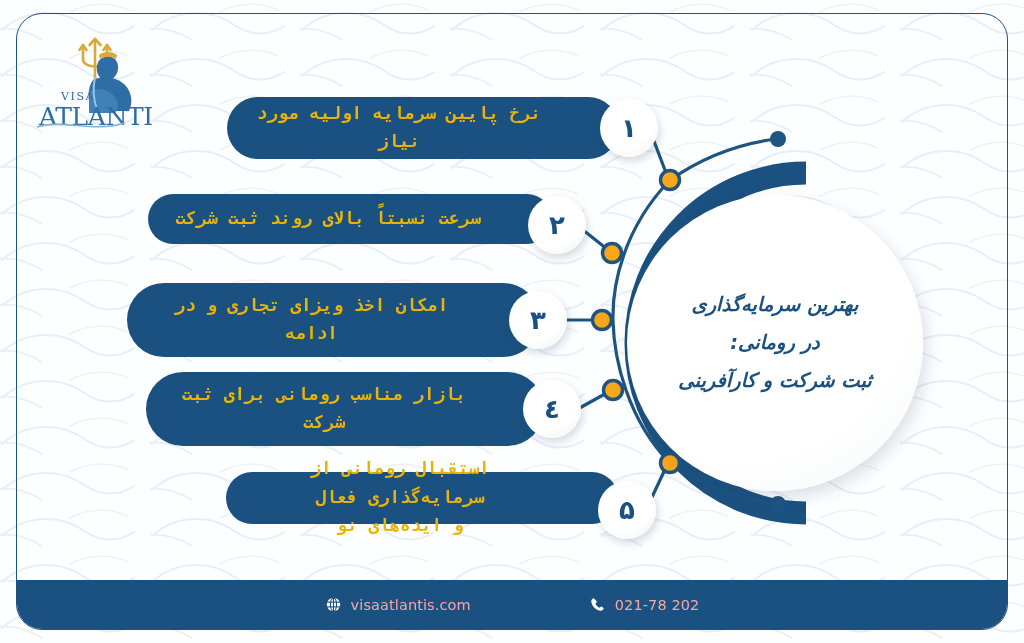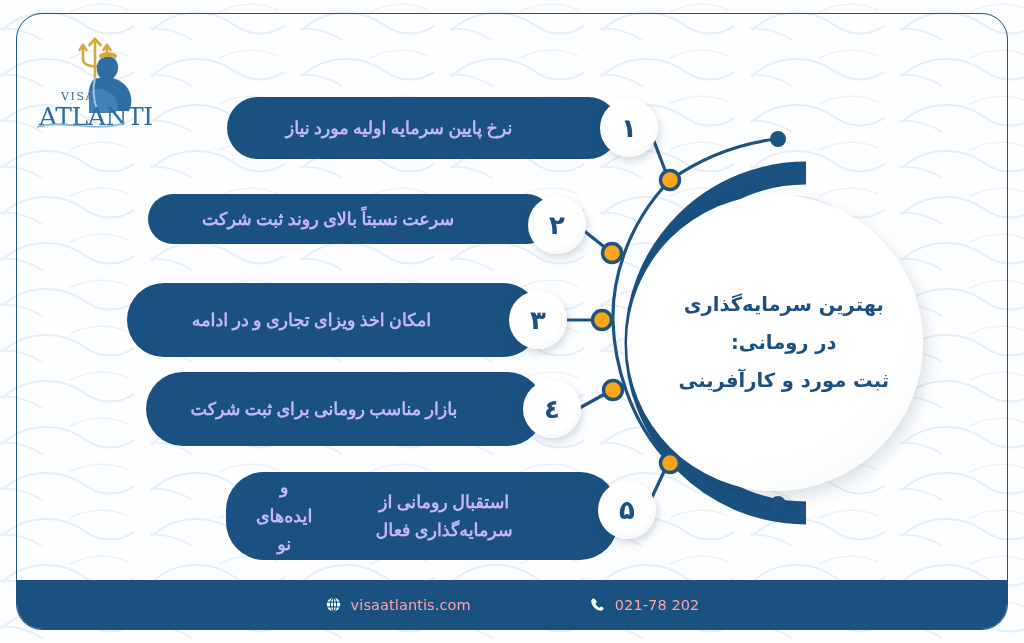--- a/index.html
+++ b/index.html
@@ -91,24 +91,25 @@
     left: 627px;
     top: 195px;
     width: 296px;
     height: 296px;
     border-radius: 50%;
     background: radial-gradient(circle at 38% 32%, #ffffff 62%, #f4f6f8 100%);
     box-shadow: 4px 7px 16px rgba(40,70,100,0.16);
     z-index: 5;
     display: flex;
     flex-direction: column;
-    align-items: flex-end;
+    align-items: center;
     justify-content: center;
     box-sizing: border-box;
     padding: 0 34px;
+    font-style: italic;
   }
   .center-title {
     direction: rtl;
     text-align: center;
     color: #1a5180;
     font-weight: bold;
     font-size: 19.5px;
     line-height: 1.95;
     font-family: "DejaVu Sans", "Liberation Sans", sans-serif;
   }
@@ -118,31 +119,31 @@
   .items-layer {
     position: absolute;
     left: 0; top: 0;
     width: 1024px; height: 643px;
     z-index: 6;
   }
   .item-row { position: absolute; }
   .pill {
     position: absolute;
     background: #1a5180;
-    color: #c4b5fd;
+    color: #eab308;
     direction: rtl;
     display: flex;
     align-items: center;
     justify-content: center;
     font-weight: bold;
     font-size: 17.5px;
     line-height: 1.62;
     text-align: center;
     box-sizing: border-box;
-    font-family: Liberation Serif, serif;
+    font-family: Liberation Mono, monospace;
   }
   .pill-text { display:block; padding: 0 10px; }
   .num-circle {
     position: absolute;
     width: 58px;
     height: 58px;
     border-radius: 50%;
     background: radial-gradient(circle at 36% 30%, #ffffff 60%, #eef0f2 100%);
     box-shadow: 2px 4px 9px rgba(40,70,100,0.20);
     display: flex;
@@ -229,21 +230,21 @@
         <circle cx="613" cy="390" r="9.5" fill="#f9a61a" stroke="#1d5480" stroke-width="3.4"></circle>
         <circle cx="670" cy="463" r="9.5" fill="#f9a61a" stroke="#1d5480" stroke-width="3.4"></circle>
       </g>
     </svg>
   </div>
 
   <div class="center-circle">
     <div class="center-title">
       <span>بهترین سرمایه‌گذاری</span>
       <span>در رومانی:</span>
-      <span>ثبت مورد و کارآفرینی</span>
+      <span>ثبت شرکت و کارآفرینی</span>
     </div>
   </div>
 
   <div class="items-layer">
 
     <div class="item-row">
       <div class="pill" style="left:227px; top:97px; width:392px; height:62px; border-radius:31px; padding-left:14px; padding-right:62px;">
         <span class="pill-text">نرخ پایین سرمایه اولیه مورد نیاز</span>
       </div>
       <div class="num-circle" style="left:600px; top:99px;">
@@ -272,21 +273,21 @@
     <div class="item-row">
       <div class="pill" style="left:146px; top:372px; width:398px; height:74px; border-radius:37px; padding-left:14px; padding-right:56px; flex-direction:column;">
         <span class="pill-text">بازار مناسب رومانی برای ثبت شرکت</span>
       </div>
       <div class="num-circle" style="left:523px; top:380px;">
         <span>٤</span>
       </div>
     </div>
 
     <div class="item-row">
-      <div class="pill" style="left:226px; top:472px; width:392px; height:88px; border-radius:38px; padding-left:14px; padding-right:58px; flex-direction:row;">
+      <div class="pill" style="left:226px; top:472px; width:392px; height:52px; border-radius:38px; padding-left:14px; padding-right:58px; flex-direction:column;">
         <span class="pill-text">استقبال رومانی از سرمایه‌گذاری فعال</span>
         <span class="pill-text">و ایده‌های نو</span>
       </div>
       <div class="num-circle" style="left:598px; top:481px;">
         <span>۵</span>
       </div>
     </div>
 
   </div>
 

